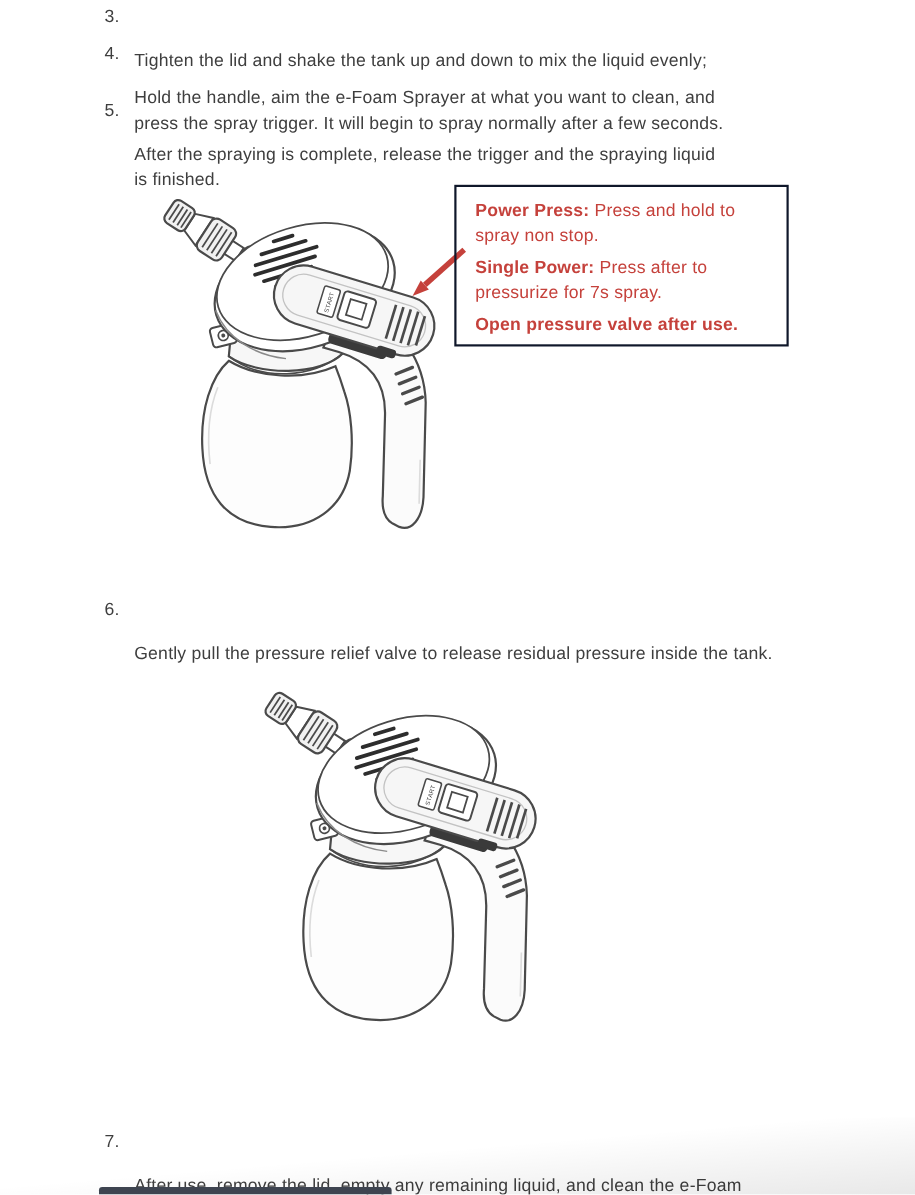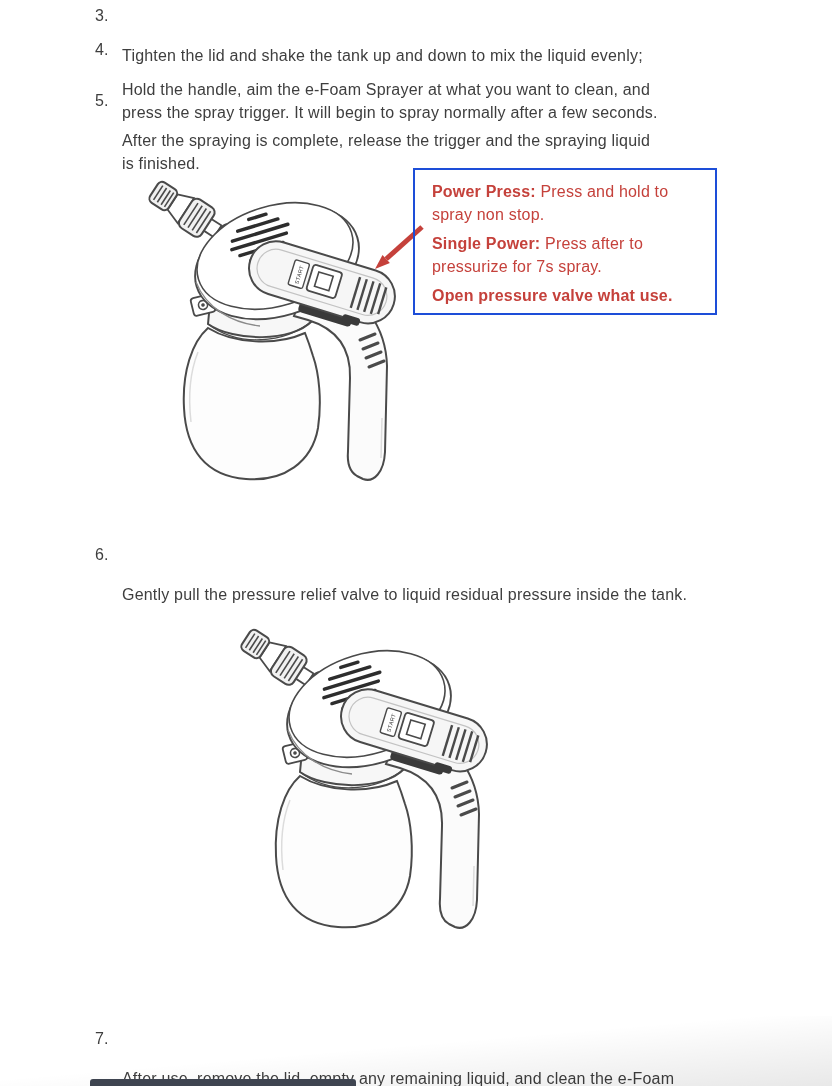--- a/index.html
+++ b/index.html
@@ -19,21 +19,21 @@
 
   .figure{position:absolute;width:260px;height:320px;}
   #figure-1{left:146px;top:170px;}
   #figure-2{left:238px;top:618px;}
   .figure svg{width:100%;height:100%;display:block;}
 
   #arrow-svg{position:absolute;left:366px;top:222px;width:60px;height:52px;}
 
   .callout{
     position:absolute;left:413px;top:168px;width:304px;height:147px;
-    box-sizing:border-box;border:2px solid #1d4ed8;color:#c5413b;
+    box-sizing:border-box;border:2px solid #0f172a;color:#c5413b;
     padding:10px 12px 6px 17px;font-size:16px;line-height:23px;letter-spacing:.2px;
   }
   .callout p{margin:0 0 6px 0;white-space:pre-line;}
   .callout p:last-child{margin-bottom:0;}
   .callout b{font-weight:bold;}
 
   .bottom-shadow{
     position:absolute;left:0;bottom:0;width:832px;height:70px;
     background:linear-gradient(to right bottom, rgba(0,0,0,0) 45%, rgba(0,0,0,0.09) 100%);
     pointer-events:none;
@@ -55,21 +55,21 @@
   <span class="txt">Hold the handle, aim the e-Foam Sprayer at what you want to clean, and
 press the spray trigger. It will begin to spray normally after a few seconds.</span>
 </div>
 <div class="step" id="step-5">
   <span class="num">5.</span>
   <span class="txt">After the spraying is complete, release the trigger and the spraying liquid
 is finished.</span>
 </div>
 <div class="step" id="step-6">
   <span class="num">6.</span>
-  <span class="txt">Gently pull the pressure relief valve to liquid residual pressure inside the tank.</span>
+  <span class="txt">Gently pull the pressure relief valve to release residual pressure inside the tank.</span>
 </div>
 <div class="step" id="step-7">
   <span class="num">7.</span>
   <span class="txt">After use, remove the lid, empty any remaining liquid, and clean the e-Foam
 Sprayer tank.</span>
 </div>
 
 <svg width="0" height="0" style="position:absolute" aria-hidden="true">
   <defs>
     <symbol id="sprayer" viewBox="0 0 260 320">
@@ -148,21 +148,21 @@
 <svg id="arrow-svg" viewBox="0 0 60 52">
   <line x1="56" y1="5" x2="20.2" y2="37" stroke="#c5413b" stroke-width="5"></line>
   <polygon points="9,47 23.9,41.1 16.5,32.9" fill="#c5413b"></polygon>
 </svg>
 
 <div class="callout">
   <p><b>Power Press:</b><span> Press and hold to
 spray non stop.</span></p>
   <p><b>Single Power:</b><span> Press after to
 pressurize for 7s spray.</span></p>
-  <p><b>Open pressure valve what use.</b><span></span></p>
+  <p><b>Open pressure valve after use.</b><span></span></p>
 </div>
 
 <div class="figure" id="figure-2">
   <svg>
       <use href="#sprayer"></use>
     </svg>
 </div>
 
 <div class="bottom-shadow"></div>
 <div class="bottom-bar"></div>

